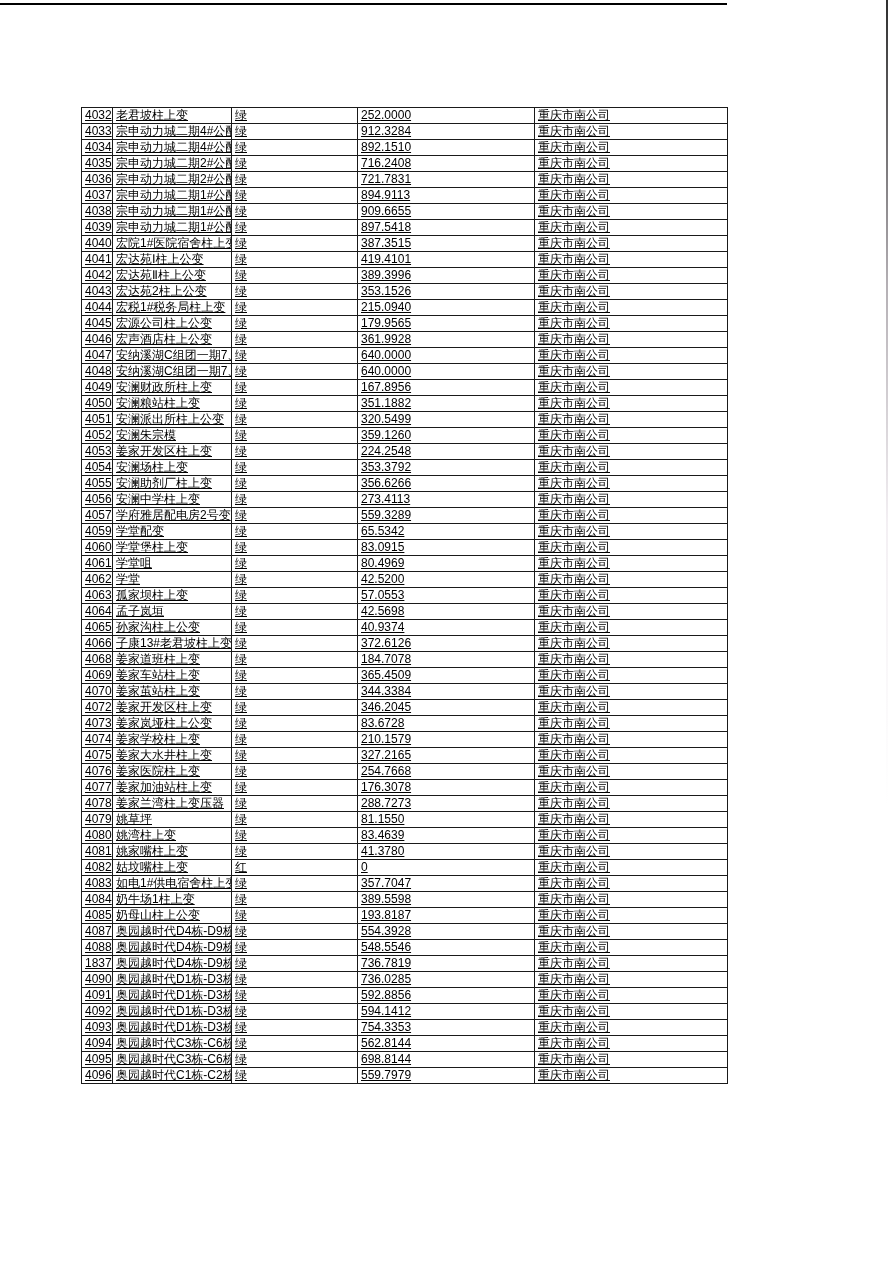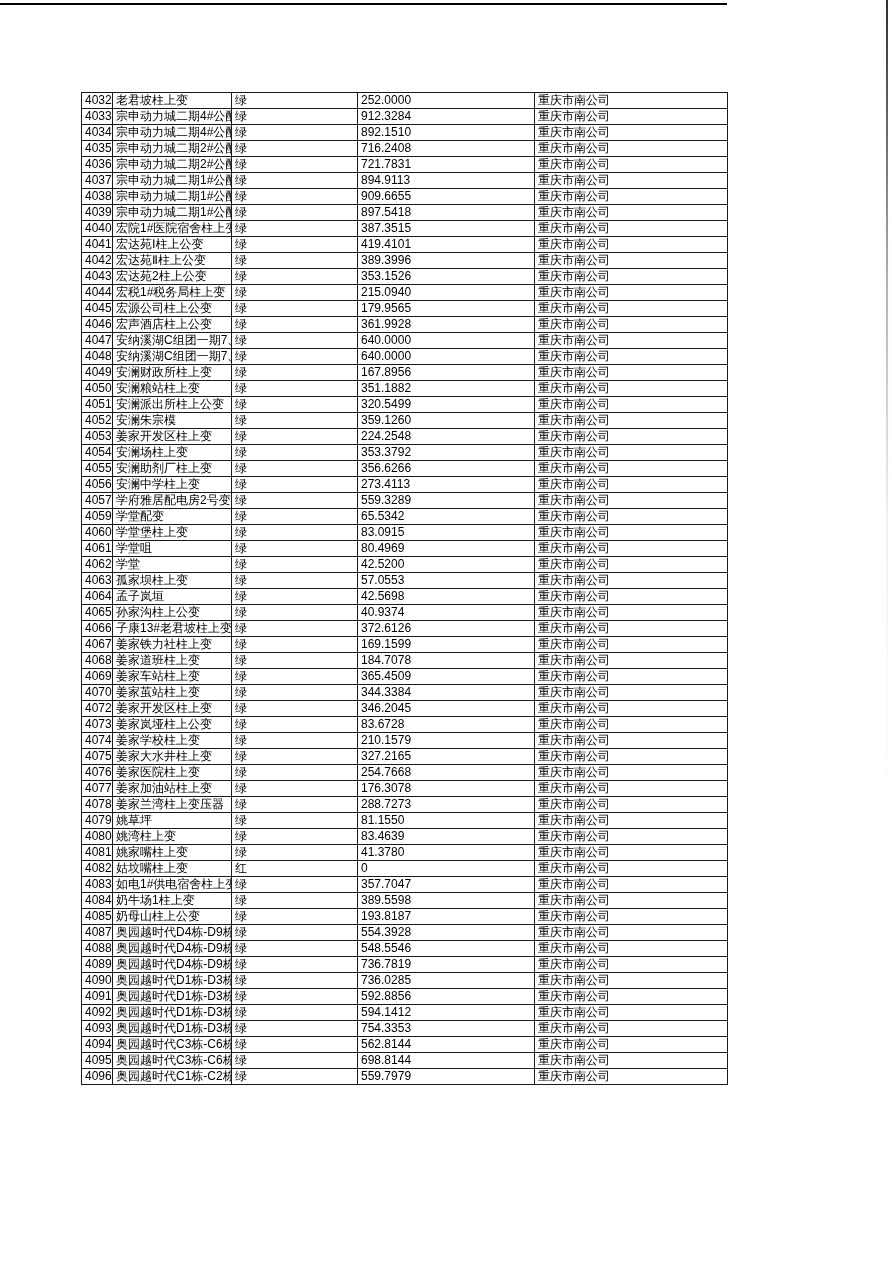--- a/index.html
+++ b/index.html
@@ -31,24 +31,25 @@
     height: 950px;
     background: linear-gradient(to bottom,
       rgba(35,35,35,0.95) 0%,
       rgba(90,80,90,0.45) 30%,
       rgba(190,170,190,0.18) 55%,
       rgba(255,255,255,0) 85%);
   }
   table.sheet {
     position: absolute;
     left: 81px;
-    top: 92px;
+    top: 107px;
     border-collapse: collapse;
     table-layout: fixed;
     width: 646px;
+    text-decoration: underline;
   }
   table.sheet td {
     border: 1px solid #1a1a1a;
     height: 15px;
     padding: 0 0 0 3px;
     font-size: 12px;
     line-height: 15px;
     color: #000000;
     white-space: nowrap;
     overflow: hidden;
@@ -307,27 +308,20 @@
           <td class="col-company">重庆市南公司</td>
         </tr>
         <tr>
           <td class="col-id">4066</td>
           <td class="col-name">子康13#老君坡柱上变</td>
           <td class="col-status">绿</td>
           <td class="col-value">372.6126</td>
           <td class="col-company">重庆市南公司</td>
         </tr>
         <tr>
-          <td class="col-id">4067</td>
-          <td class="col-name">姜家铁力社柱上变</td>
-          <td class="col-status">绿</td>
-          <td class="col-value">169.1599</td>
-          <td class="col-company">重庆市南公司</td>
-        </tr>
-        <tr>
           <td class="col-id">4068</td>
           <td class="col-name">姜家道班柱上变</td>
           <td class="col-status">绿</td>
           <td class="col-value">184.7078</td>
           <td class="col-company">重庆市南公司</td>
         </tr>
         <tr>
           <td class="col-id">4069</td>
           <td class="col-name">姜家车站柱上变</td>
           <td class="col-status">绿</td>
@@ -447,21 +441,21 @@
           <td class="col-company">重庆市南公司</td>
         </tr>
         <tr>
           <td class="col-id">4088</td>
           <td class="col-name">奥园越时代D4栋-D9栋公配</td>
           <td class="col-status">绿</td>
           <td class="col-value">548.5546</td>
           <td class="col-company">重庆市南公司</td>
         </tr>
         <tr>
-          <td class="col-id">4089</td>
+          <td class="col-id">1837</td>
           <td class="col-name">奥园越时代D4栋-D9栋公配</td>
           <td class="col-status">绿</td>
           <td class="col-value">736.7819</td>
           <td class="col-company">重庆市南公司</td>
         </tr>
         <tr>
           <td class="col-id">4090</td>
           <td class="col-name">奥园越时代D1栋-D3栋、</td>
           <td class="col-status">绿</td>
           <td class="col-value">736.0285</td>

